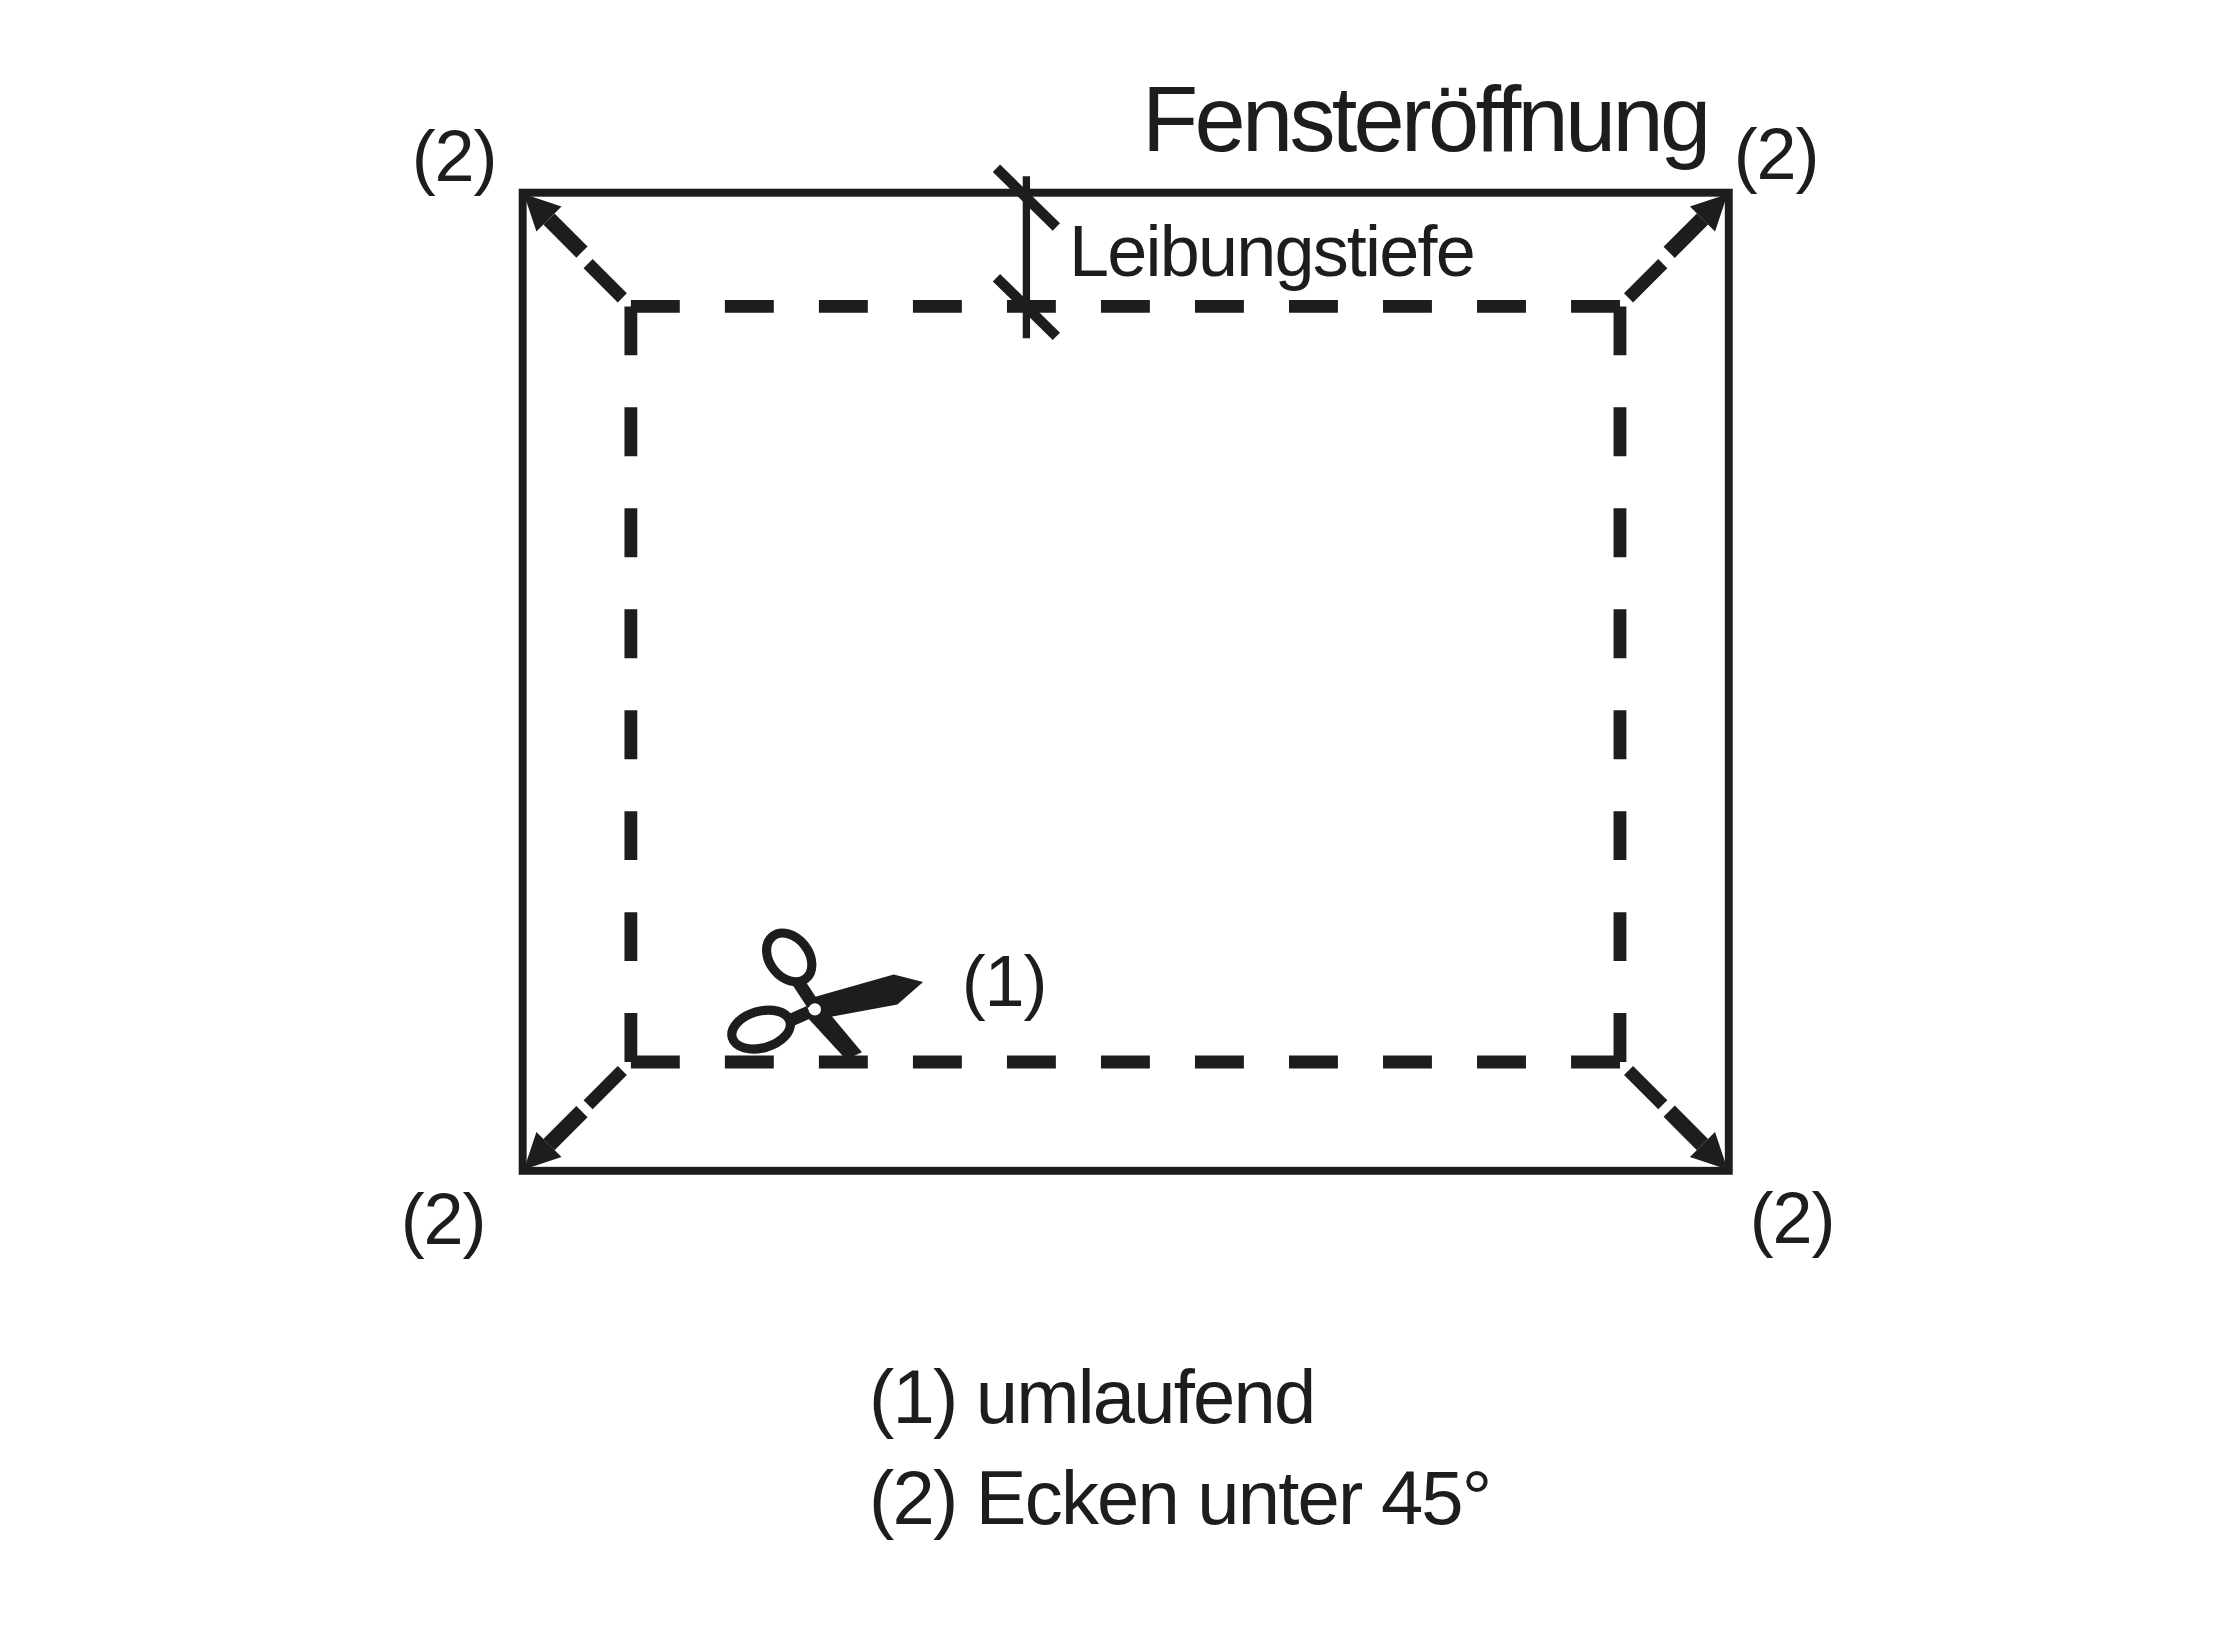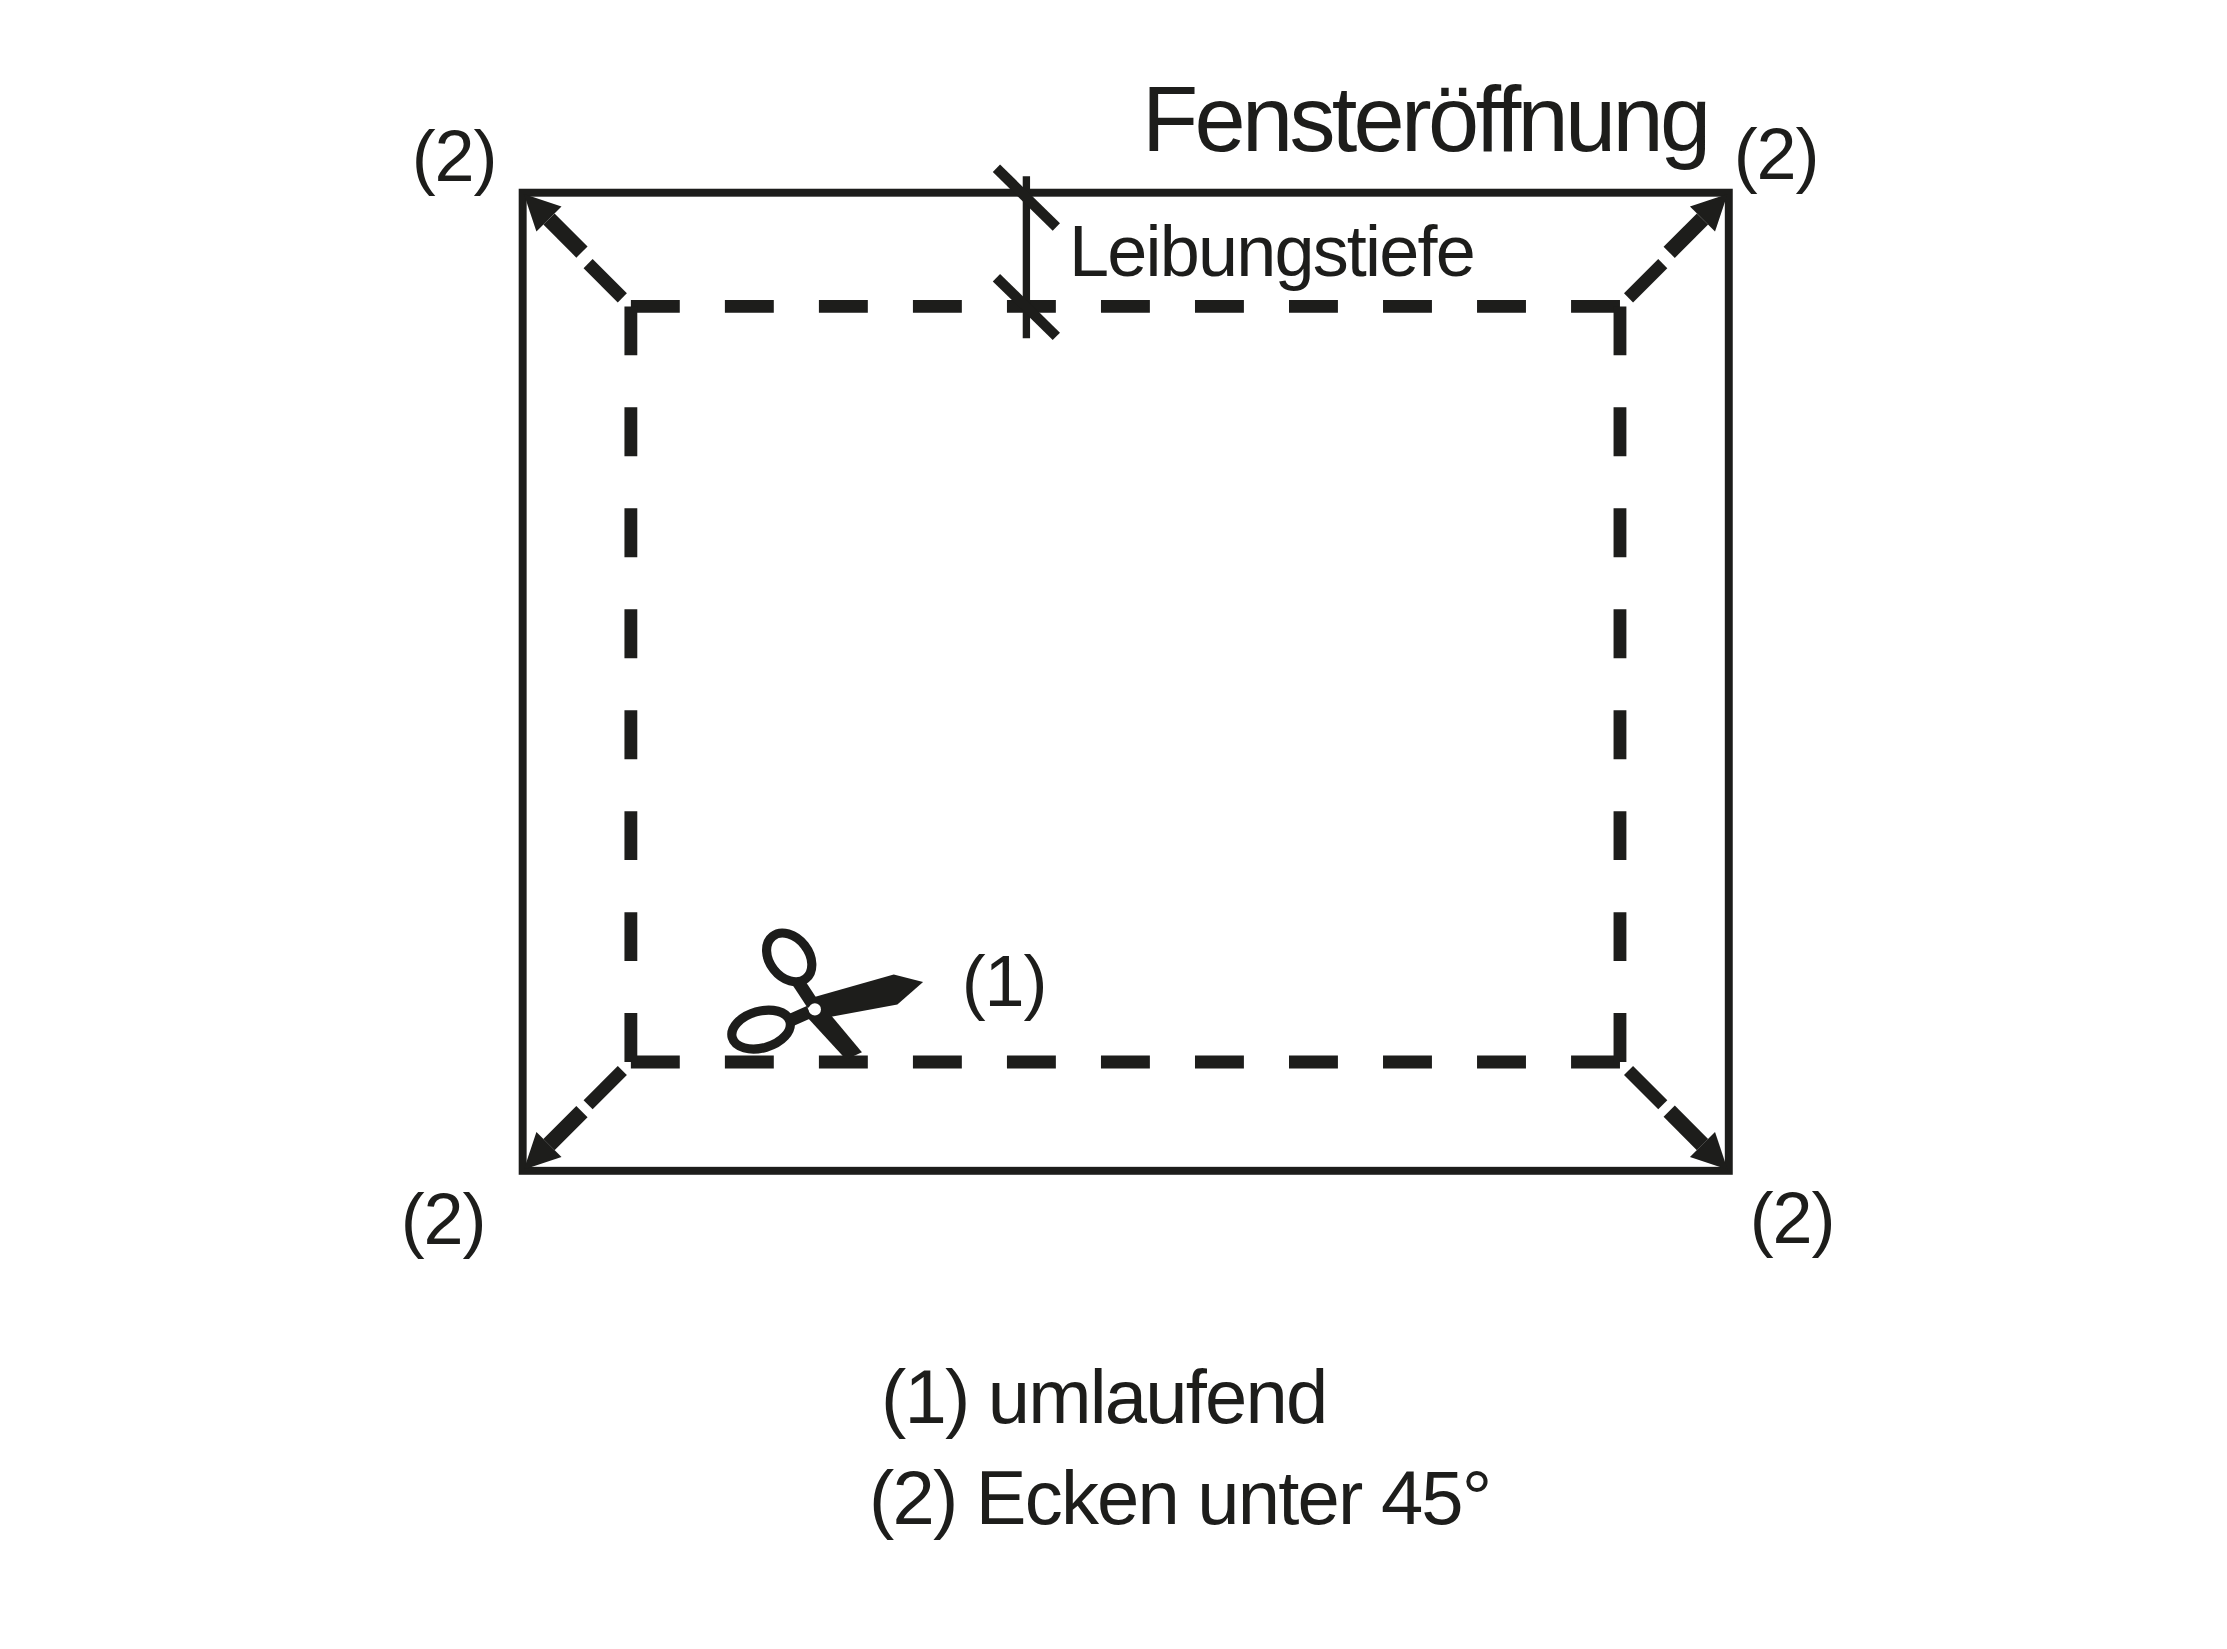--- a/index.html
+++ b/index.html
@@ -57,21 +57,21 @@
     top: 981px;
     font-size: 72px;
     letter-spacing: -1.2px;
     transform: translate(-50%, -50%);
   }
   .legend-line {
     left: 869px;
     font-size: 76px;
     letter-spacing: -1.8px;
   }
-  .legend-1 { top: 1359px; margin-left: 12px; }
+  .legend-1 { top: 1359px; }
   .legend-2 { top: 1460px; text-align: right; }
 </style>
 </head>
 <body>
 
 <div id="canvas">
 
   <svg id="linework" viewBox="0 0 3643 2697" xmlns="http://www.w3.org/2000/svg">
 
     <rect x="855" y="315" width="1973" height="1600" fill="none" stroke="#1d1d1b" stroke-width="13"></rect>

